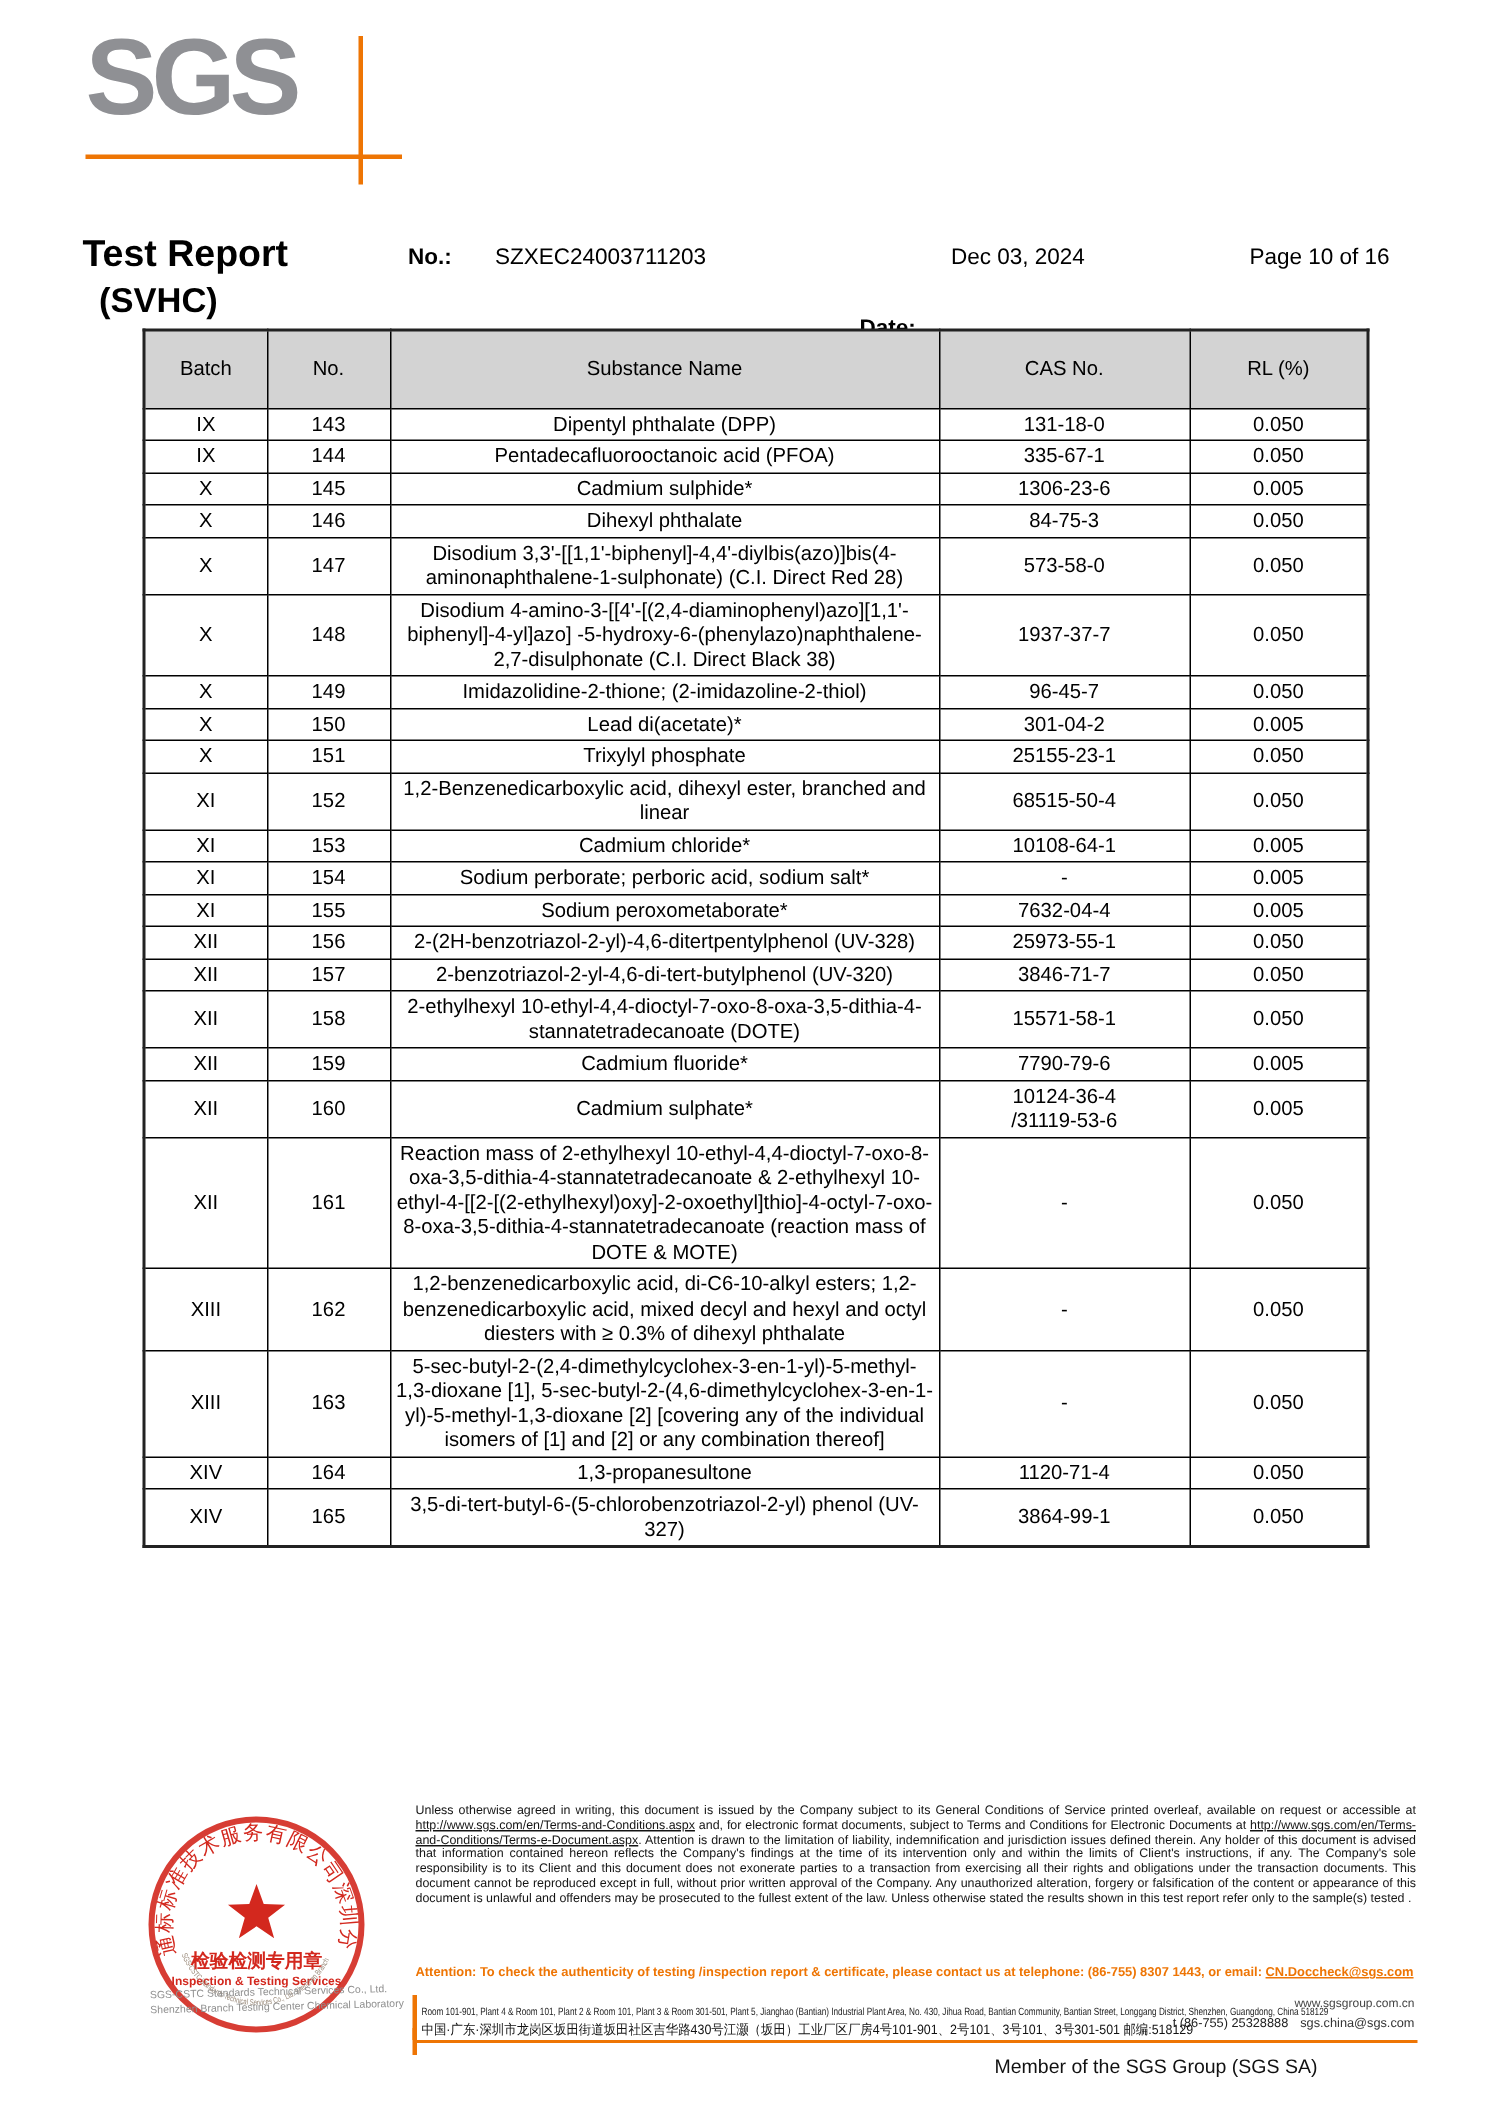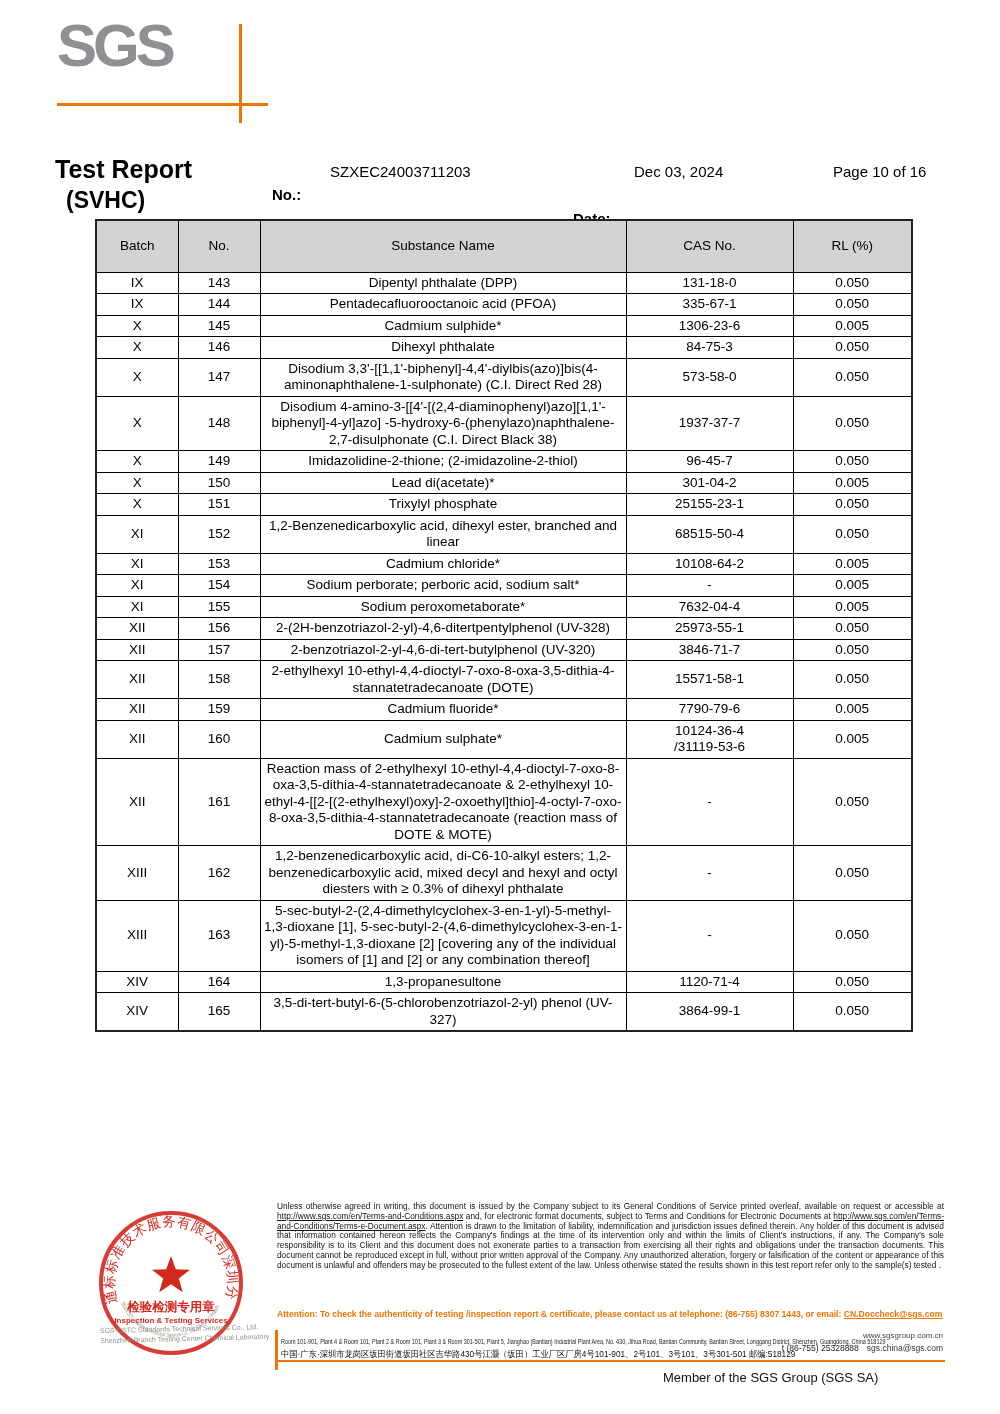--- a/index.html
+++ b/index.html
@@ -1,30 +1,30 @@
 <!DOCTYPE html>
 <html><head>
 <meta charset="utf-8">
 <style>
   * { margin:0; padding:0; box-sizing:border-box; }
   html,body { background:#ffffff; }
   body { font-family:"Liberation Sans", sans-serif; color:#000; }
   .page { position:relative; width:1000px; height:1414px; background:#ffffff; overflow:hidden; }
 
   
-  .logo-text { position:absolute; left:57px; top:16px; font-size:60px; font-weight:bold;
+  .logo-text { position:absolute; left:57px; top:16px; font-size:72px; font-weight:bold;
                letter-spacing:-4px; line-height:1; color:#8f9094; }
   .logo-underline { position:absolute; left:57px; top:103px; width:211px; height:3px; background:#ee7504; }
   .logo-vline { position:absolute; left:239px; top:24px; width:3px; height:99px; background:#ee7504; }
 
   .report-title { position:absolute; left:55px; top:155px; font-size:25px; font-weight:bold; }
   .report-subtitle { position:absolute; left:66px; top:187px; font-size:23px; font-weight:bold; }
   .meta { position:absolute; top:163px; font-size:15px; }
   .meta.bold { font-weight:bold; }
-  .no-label   { left:272px;margin-top:23px; }
+  .no-label   { left:272px; }
   .no-value   { left:330px; }
   .date-label { left:573px;margin-top:47px; }
   .date-value { left:634px; }
   .page-info  { left:833px; }
 
   
   table.svhc { position:absolute; left:95px; top:219px; width:816px;
                border-collapse:collapse; table-layout:fixed;
                font-size:13.5px; line-height:16.5px; }
   table.svhc, table.svhc th, table.svhc td { border:1px solid #000; }
@@ -161,21 +161,21 @@
           <td>XI</td>
           <td>152</td>
           <td>1,2-Benzenedicarboxylic acid, dihexyl ester, branched and linear</td>
           <td class="cas">68515-50-4</td>
           <td>0.050</td>
         </tr>
       <tr>
           <td>XI</td>
           <td>153</td>
           <td>Cadmium chloride*</td>
-          <td class="cas">10108-64-2</td>
+          <td class="cas">10108-64-1</td>
           <td>0.005</td>
         </tr>
       <tr>
           <td>XI</td>
           <td>154</td>
           <td>Sodium perborate; perboric acid, sodium salt*</td>
           <td class="cas">-</td>
           <td>0.005</td>
         </tr>
       <tr>

